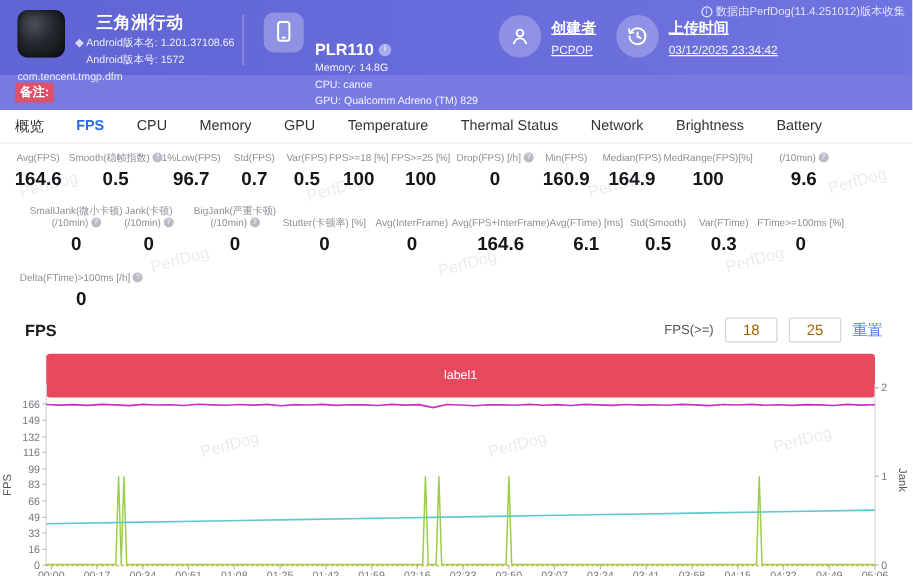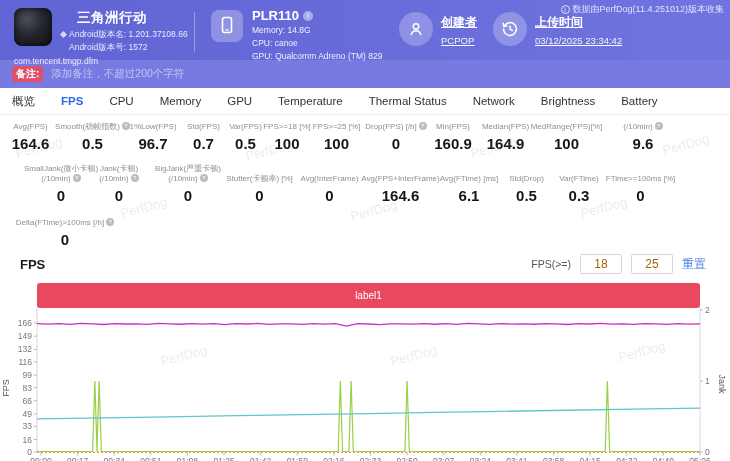--- a/index.html
+++ b/index.html
@@ -23,21 +23,21 @@
   .app-meta { font-size:8.5px; color:rgba(255,255,255,.88); margin-top:2px; line-height:11px;
     display:flex; align-items:center; gap:3px;}
   .diamond { width:5px; height:5px; background:rgba(255,255,255,.75); transform:rotate(45deg); flex:none;}
   .app-meta.no-icon { padding-left:8px; }
   .pkg { font-size:8.5px; color:rgba(255,255,255,.85); margin-top:3px; }
   .vdivider { width:1px; height:40px; background:rgba(255,255,255,.35); margin:4px 6px 0 0; }
   .hblock { display:flex; }
   .device-block { width:172px; margin-left:10px; }
   .dev-icon { width:32px; height:32px; border-radius:8px; background:rgba(255,255,255,.28);
     display:flex; align-items:center; justify-content:center; flex:none; margin-top:2px;}
-  .dev-col { margin-left:9px; }
+  .dev-col { margin-left:9px;margin-top:24px; }
   .dev-name { font-size:13px; font-weight:bold; display:flex; align-items:center; gap:4px;}
   .info-dot { width:10px; height:10px; border-radius:50%; background:rgba(255,255,255,.45);
     color:#fff; font-size:7px; line-height:10px; text-align:center; font-style:normal; font-weight:normal;}
   .dev-meta { font-size:8.5px; color:rgba(255,255,255,.9); line-height:11px; margin-top:2px; white-space:nowrap;}
   .meta-block { display:flex; margin-left:16px;text-decoration:underline; }
   .meta-block .circle { width:34px; height:34px; border-radius:50%; background:rgba(255,255,255,.25);
     display:flex; align-items:center; justify-content:center; flex:none; margin-top:4px;}
   .meta-col { margin-left:8px; padding-top:6px; }
   .meta-label { font-size:12px; font-weight:bold; }
   .meta-value { font-size:9.5px; color:rgba(255,255,255,.92); margin-top:4px; white-space:nowrap;}
@@ -72,21 +72,21 @@
 
   
   .fps-head { height:38px; display:flex; align-items:center; padding:0 24px 0 20px; }
   .fps-title { font-size:13px; font-weight:bold; color:#1a1a1f; }
   .fps-controls { margin-left:auto; display:flex; align-items:center; gap:9px; }
   .fps-filter-label { font-size:10.5px; color:#555; }
   .fps-input { width:42px; height:20px; border:1px solid #d4d4da; border-radius:2px;
     font-size:12px; text-align:center; color:#a16207; font-family:"Liberation Sans",sans-serif;}
   .reset-link { font-size:12px; color:#4a7cf0; cursor:pointer; }
   .banner-row { height:21px; padding-left:37px; }
-  .label-banner { width:663px; height:25px; background:#e8495f; border-radius:3px; color:#fff;
+  .label-banner { width:663px; height:35px; background:#e8495f; border-radius:3px; color:#fff;
     font-size:10px; display:flex; align-items:center; justify-content:center; }
 
   
   .chart-wrap { position:relative; }
   svg text.tick { font-size:8.5px; fill:#77777f; font-family:"Liberation Sans",sans-serif;}
   svg text.axlbl { font-size:9px; fill:#55555c; font-family:"Liberation Sans",sans-serif;}
 
   .wm { position:absolute; font-size:13px; color:rgba(100,100,135,.12); transform:rotate(-15deg);
     pointer-events:none; z-index:5; }
 </style>
@@ -160,21 +160,20 @@
     </div>
     <div class="meta-col">
       <div class="meta-label">上传时间</div>
       <div class="meta-value">03/12/2025 23:34:42</div>
     </div>
   </div>
 </div>
 
 <div class="note-row">
   <span class="note-chip">备注:</span>
-  <span class="note-placeholder">添加备注，不超过200个字符</span>
 </div>
 
 <div class="tab-bar">
     <div class="tab">概览</div>
     <div class="tab active">FPS</div>
     <div class="tab">CPU</div>
     <div class="tab">Memory</div>
     <div class="tab">GPU</div>
     <div class="tab">Temperature</div>
     <div class="tab">Thermal Status</div>
@@ -299,21 +298,21 @@
         <div class="sval">164.6</div>
       </div>
       <div class="stat" style="width: 64px;">
         <div class="slbl">
           <div class="lline">Avg(FTime) [ms]</div>
         </div>
         <div class="sval">6.1</div>
       </div>
       <div class="stat" style="width: 51px;">
         <div class="slbl">
-          <div class="lline">Std(Drop)</div>
+          <div class="lline">Std(Smooth)</div>
         </div>
         <div class="sval">0.5</div>
       </div>
       <div class="stat" style="width: 54px;">
         <div class="slbl">
           <div class="lline">Var(FTime)</div>
         </div>
         <div class="sval">0.3</div>
       </div>
       <div class="stat" style="width: 69px;">

